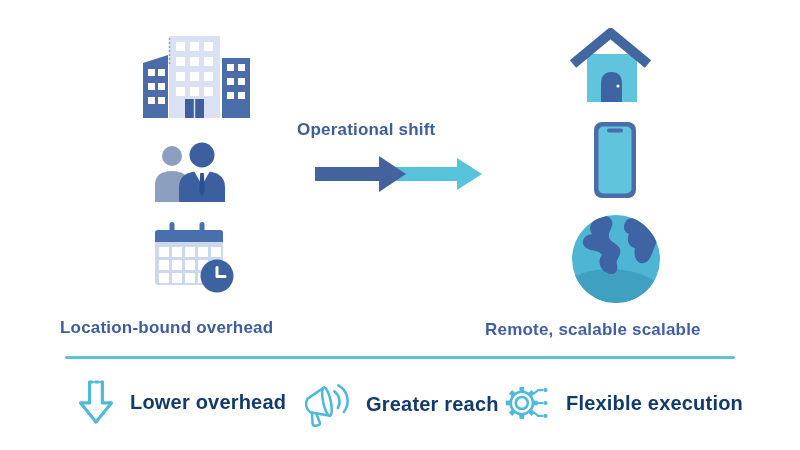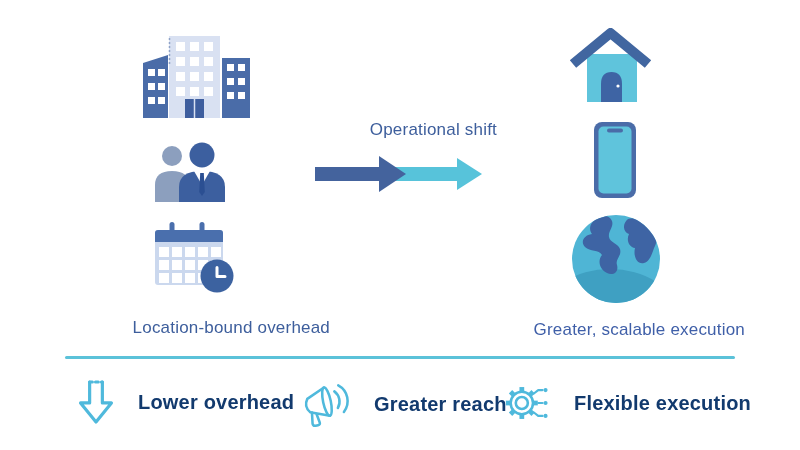--- a/index.html
+++ b/index.html
@@ -1,24 +1,24 @@
 <!DOCTYPE html>
 <html><head>
 <meta charset="utf-8">
 <style>
   html,body{margin:0;padding:0;}
   body{font-family:"Liberation Sans",sans-serif;background:#fff;}
   .stage{position:relative;width:800px;height:450px;background:#fff;overflow:hidden;}
   .abs{position:absolute;}
-  .caption{font-size:17px;font-weight:normal;text-align:right;letter-spacing:.2px;}
+  .caption{font-size:17px;font-weight:bold;text-align:left;letter-spacing:.2px;}
   .cap-left{left:60px;top:318px;width:270px;color:#3D5E9C;}
   .cap-right{left:485px;top:320px;width:260px;color:#3F5FA8;}
   .op-label{left:297px;top:120px;width:200px;color:#3D5E9C;}
   .divider{left:65px;top:356px;width:670px;height:3px;background:#5BC2D9;border-radius:2px;}
-  .benefit{display:flex;align-items:center;gap:22px;height:52px;}
+  .benefit{display:flex;align-items:center;gap:14px;height:52px;}
   .benefit-label{font-size:20px;font-weight:bold;color:#123A6E;white-space:nowrap;letter-spacing:.2px;}
   svg{display:block;}
 </style>
 </head>
 <body>
 
 <div class="stage">
 
   <div class="abs" style="left:140px;top:33px;width:115px;height:85px;">
     <svg viewBox="0 0 115 85" width="115" height="85">
@@ -145,21 +145,21 @@
         </defs>
       <circle cx="44" cy="44" r="44" fill="#4FB5D5"></circle>
       <g clip-path="url(#globeClip)">
         <ellipse cx="38" cy="96" rx="64" ry="42" fill="#3FA0C2"></ellipse>
         <path d="M28 2 C18 6 16 14 20 19 C12 20 8 27 13 32 C18 37 27 34 30 40 C25 46 28 55 35 58 C41 61 47 57 45 50 C43 44 50 41 48 34 C46 28 38 28 37 22 C36 16 42 12 40 6 C38 1 33 0 28 2 Z" fill="#3E64A4"></path>
         <path d="M56 4 C50 9 51 17 57 19 C54 25 57 32 63 33 C61 41 65 50 72 48 C79 46 80 37 83 31 C87 23 82 12 74 8 C68 4 61 2 56 4 Z" fill="#3E64A4"></path>
       </g>
     </svg>
   </div>
 
-  <div class="abs caption cap-right">Greater, scalable execution</div>
+  <div class="abs caption cap-right">Remote, scalable scalable</div>
 
   <div class="abs divider"></div>
 
   <div class="abs benefit" style="left:76px;top:376px;">
     <span>
       <svg viewBox="0 0 44 52" width="40" height="48">
         <g stroke="#4FB9DC" stroke-width="3.5" fill="none" stroke-linecap="round" stroke-linejoin="round">
           <path d="M15 4 V27 H5 L22 48 L39 27 H29 V4"></path>
           <path d="M15 4 H29" stroke-dasharray="3 3.5"></path>
         </g>

